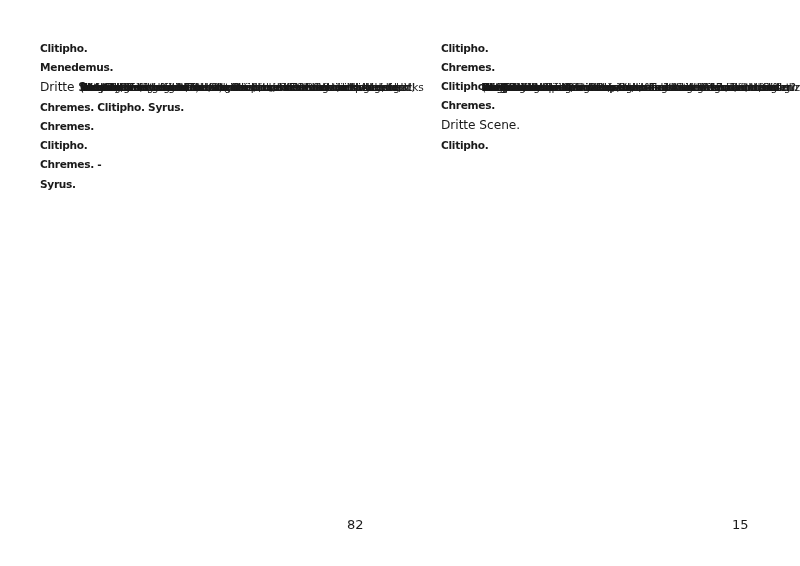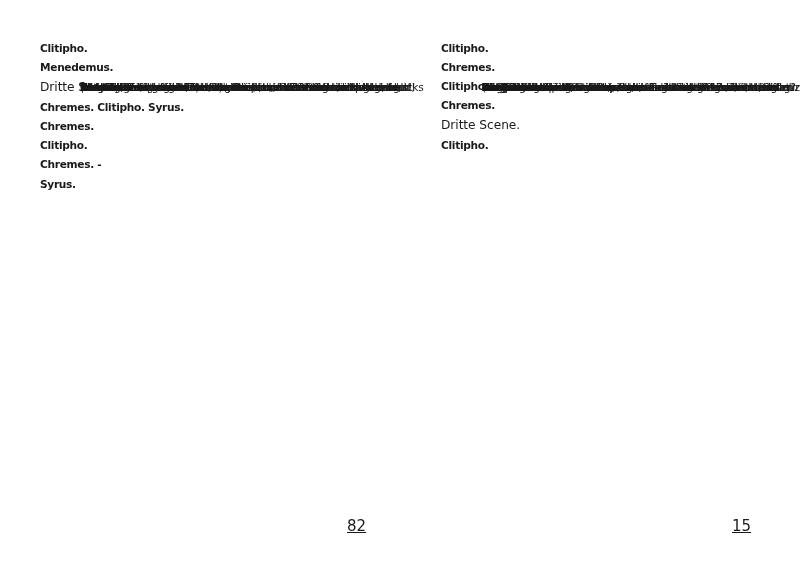--- a/index.html
+++ b/index.html
@@ -11,21 +11,21 @@
     .page.left { left: 0; width: 400px; }
     .page.right { left: 400px; width: 400px; }
     .text { position: absolute; top: 39px; left: 40px; width: 330px; }
     .page.right .text { left: 41px; width: 335px; }
     .line {
       font-size: 10.6px; line-height: 19.1px; height: 19.1px; white-space: nowrap;
       letter-spacing: -0.05px;
     }
     .line.speaker { font-weight: bold; letter-spacing: -0.3px; }
     .line.heading { font-size: 12.2px; height: 21px; line-height: 21px; }
-    .pagenum { position: absolute; top: 517px; font-size: 15px; text-decoration: underline; }
+    .pagenum { position: absolute; top: 517px; font-size: 13px; }
     .page.left .pagenum { left: 347px; }
     .page.right .pagenum { left: 332px; }
   </style>
 </head>
 <body>
 
 <div class="page left">
   <div class="text">
       <div class="line text">Noch begreif' ich's. Eines weiß ich, dass ich dir von Herzen</div>
       <div class="line text">wohlwill.</div>

